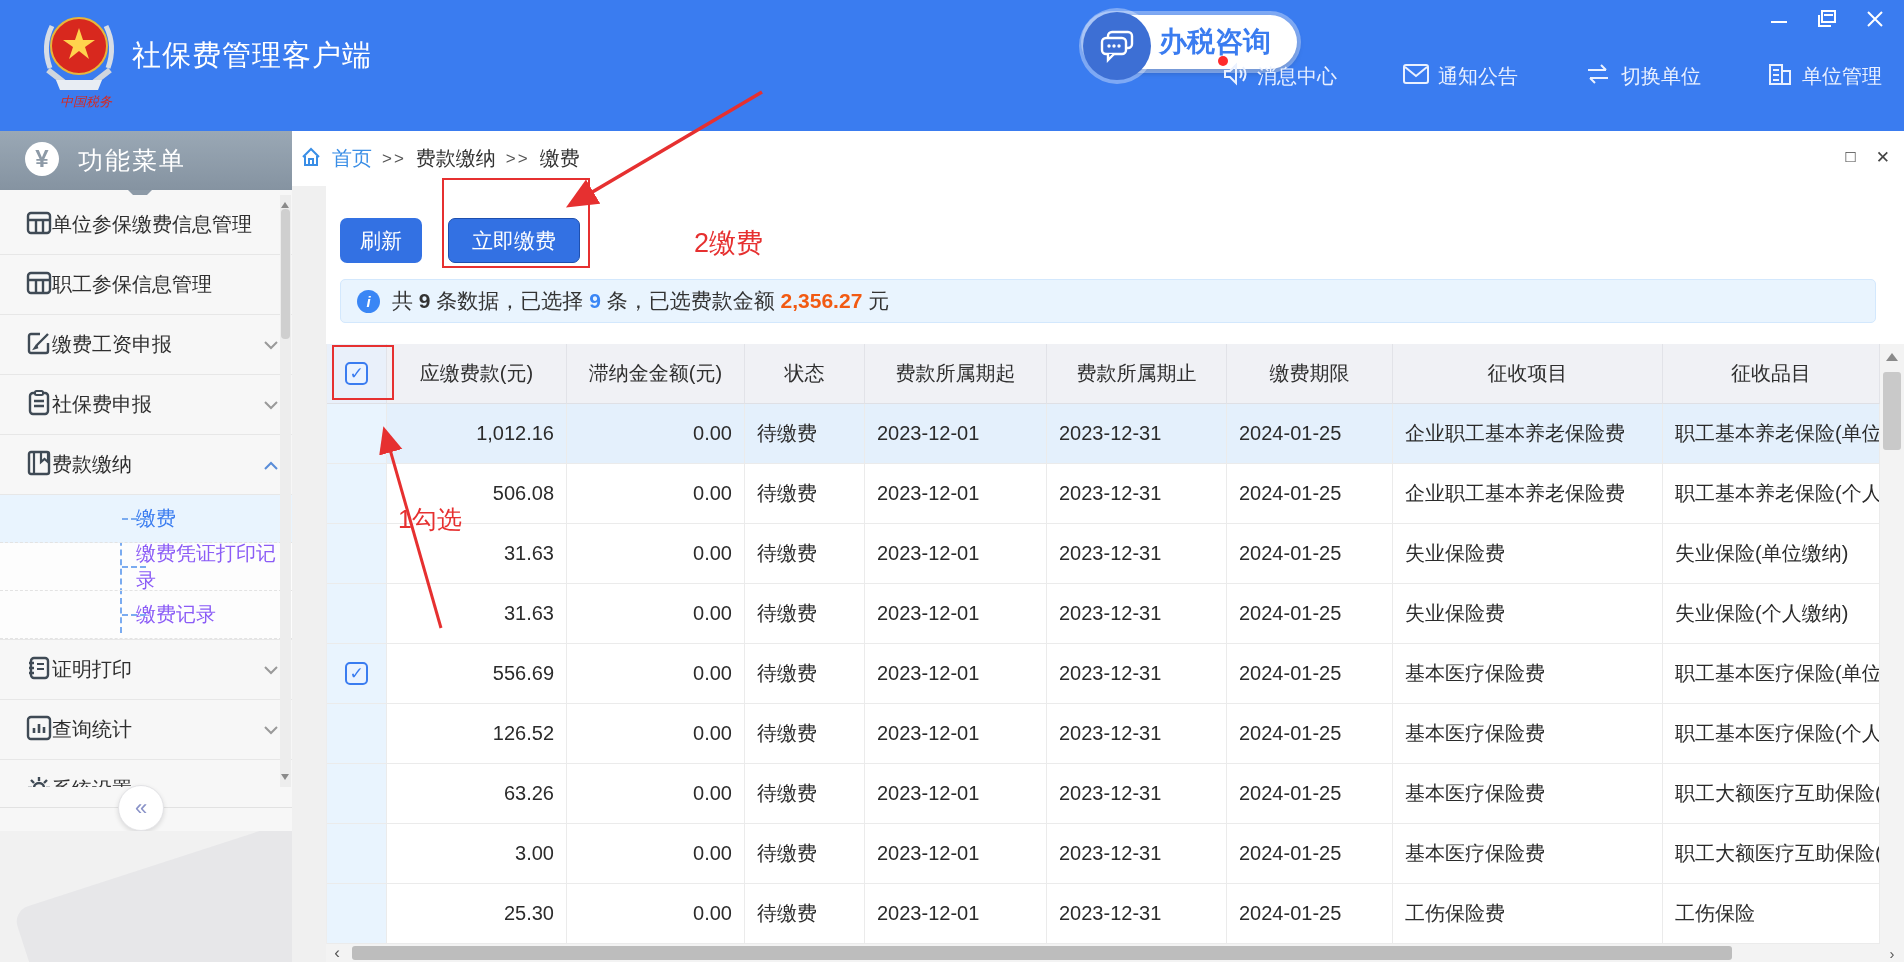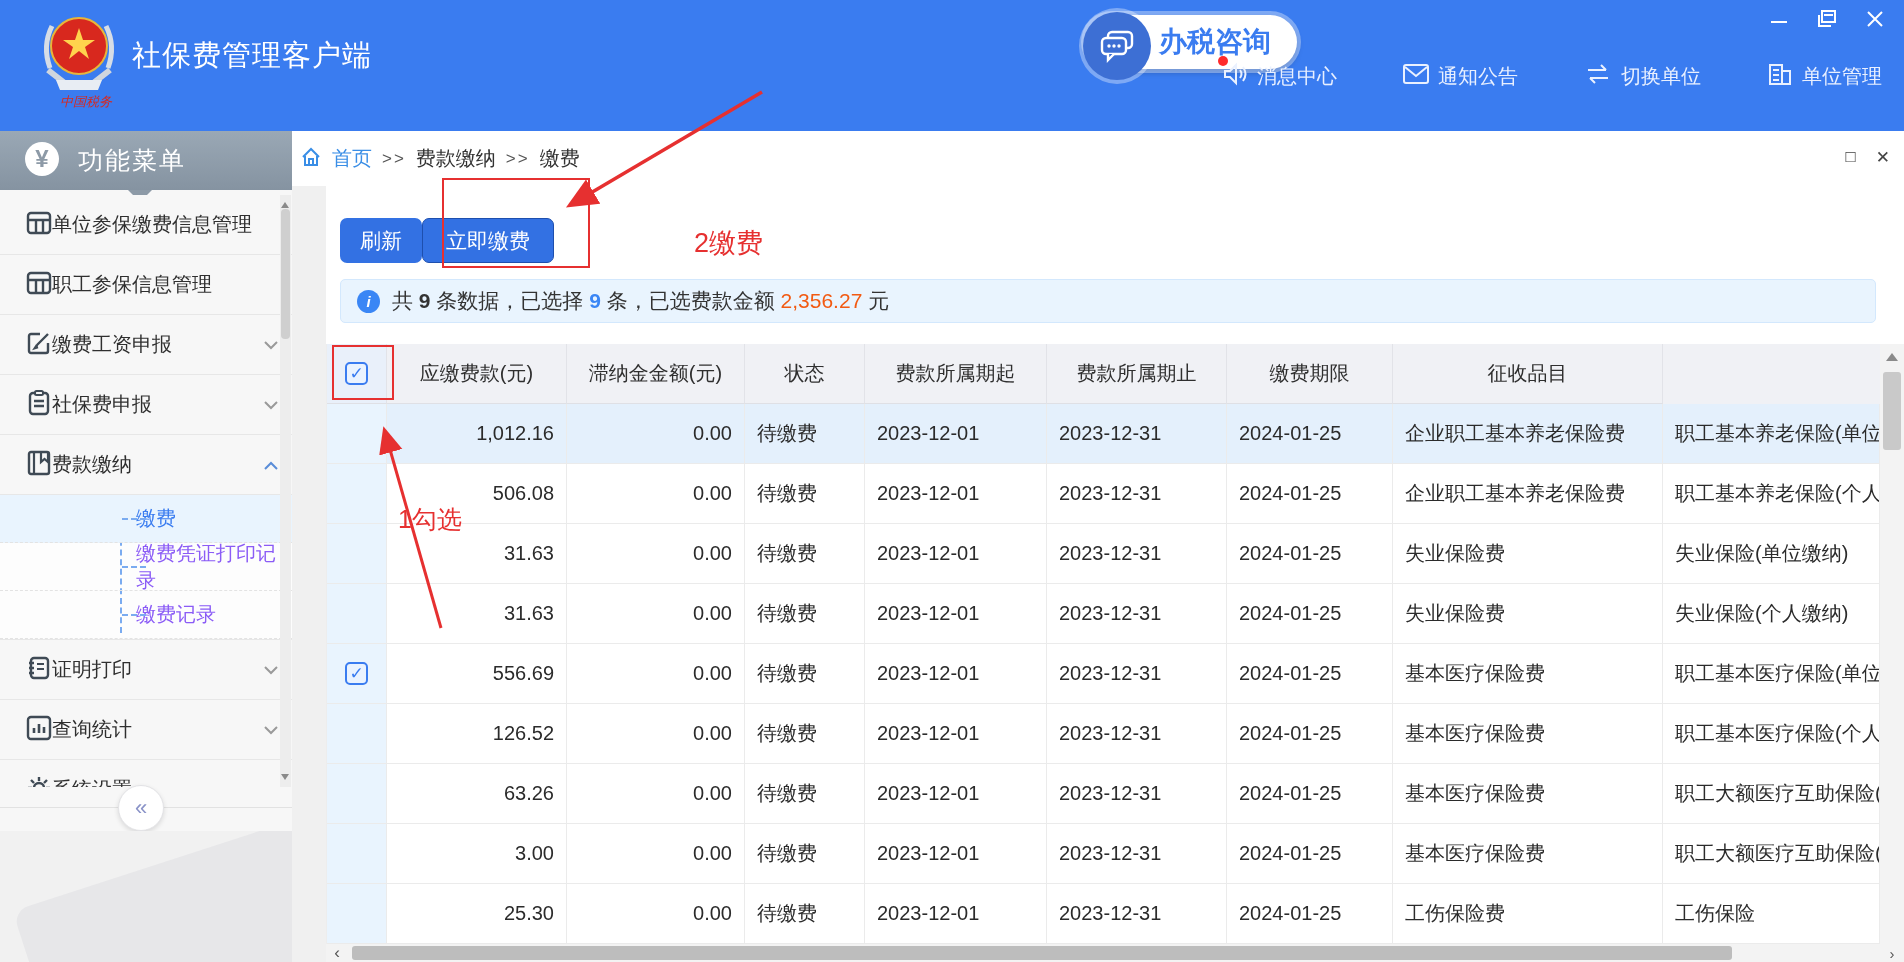--- a/index.html
+++ b/index.html
@@ -52,32 +52,32 @@
   
   .content { position:absolute; left:292px; top:131px; right:0; bottom:0; background:#f0f0f0; }
   .crumb-bar { position:absolute; left:0; top:0; right:0; height:55px; background:#fff; display:flex; align-items:center; padding-left:8px; gap:10px; }
   .crumb-home-lbl { color:#3a8ee6; font-size:20px; cursor:pointer; }
   .crumb-sep { color:#555; font-size:17px; letter-spacing:2px; }
   .crumb-item { color:#333; font-size:20px; }
   .tab-ctrls { position:absolute; right:14px; top:16px; display:flex; gap:20px; color:#444; }
   .tab-ctrls span { font-size:17px; cursor:pointer; }
 
   .panel { position:absolute; left:34px; top:55px; right:0; bottom:0; background:#fff; }
-  .toolbar { position:absolute; left:14px; top:32px; display:flex; }
+  .toolbar { position:absolute; left:14px; top:32px; display:flex; gap:26px; }
   .btn { height:45px; background:#3371e3; color:#fff; font-size:21px; border:none; border-radius:7px; cursor:pointer; font-family:inherit; }
   .btn-refresh { width:82px; }
   .btn-pay { width:132px; border:1px solid #1e4fae; }
 
   .infobar { position:absolute; left:14px; top:93px; right:28px; height:44px; background:#e9f4fe; border:1px solid #d3e8fd; border-radius:5px;
       display:flex; align-items:center; gap:12px; padding-left:16px; font-size:21px; color:#333; }
   .i-icon { width:23px; height:23px; border-radius:50%; background:#3a86f5; color:#fff; font-size:15px; font-weight:bold;
       display:flex; align-items:center; justify-content:center; font-style:italic; }
   .ib-b { font-weight:bold; }
   .ib-blue { color:#3a86f5; font-weight:bold; }
-  .ib-amt { color:#f25a12; font-weight:normal; }
+  .ib-amt { color:#f25a12; font-weight:bold; }
 
   
   .table-wrap { position:absolute; left:0; top:158px; right:24px; bottom:18px; overflow:hidden; border-left:1px solid #ededed; }
   .thead, .tr { display:grid; grid-template-columns:60px 180px 178px 120px 182px 180px 166px 270px 1fr; }
   .thead { height:60px; background:#f0f1f5; }
   .th { display:flex; align-items:center; justify-content:center; font-size:20px; color:#2f2f2f; border-right:1px solid #e2e3e8; border-bottom:1px solid #dfe0e5; white-space:nowrap; overflow:hidden; }
   .tr { height:60px; background:#fff; }
   .tr.hl .td { background:#e4f0fc; }
   .td { display:flex; align-items:center; font-size:20px; color:#2b2b2b; border-right:1px solid #ebebeb; border-bottom:1px solid #ebebeb;
       padding:0 12px; white-space:nowrap; overflow:hidden; background:#fff; }
@@ -344,20 +344,21 @@
       <div class="thead">
         <div class="th" style="background:#e9f0fa;">
           <span class="checkbox">✓</span>
         </div>
         <div class="th">应缴费款(元)</div>
         <div class="th">滞纳金金额(元)</div>
         <div class="th">状态</div>
         <div class="th">费款所属期起</div>
         <div class="th">费款所属期止</div>
         <div class="th">缴费期限</div>
+        <div class="th">征收项目</div>
         <div class="th">征收品目</div>
       </div>
       <div>
           <div class="tr hl">
             <div class="td c0"></div>
             <div class="td num">1,012.16</div>
             <div class="td num">0.00</div>
             <div class="td ">待缴费</div>
             <div class="td ">2023-12-01</div>
             <div class="td ">2023-12-31</div>

